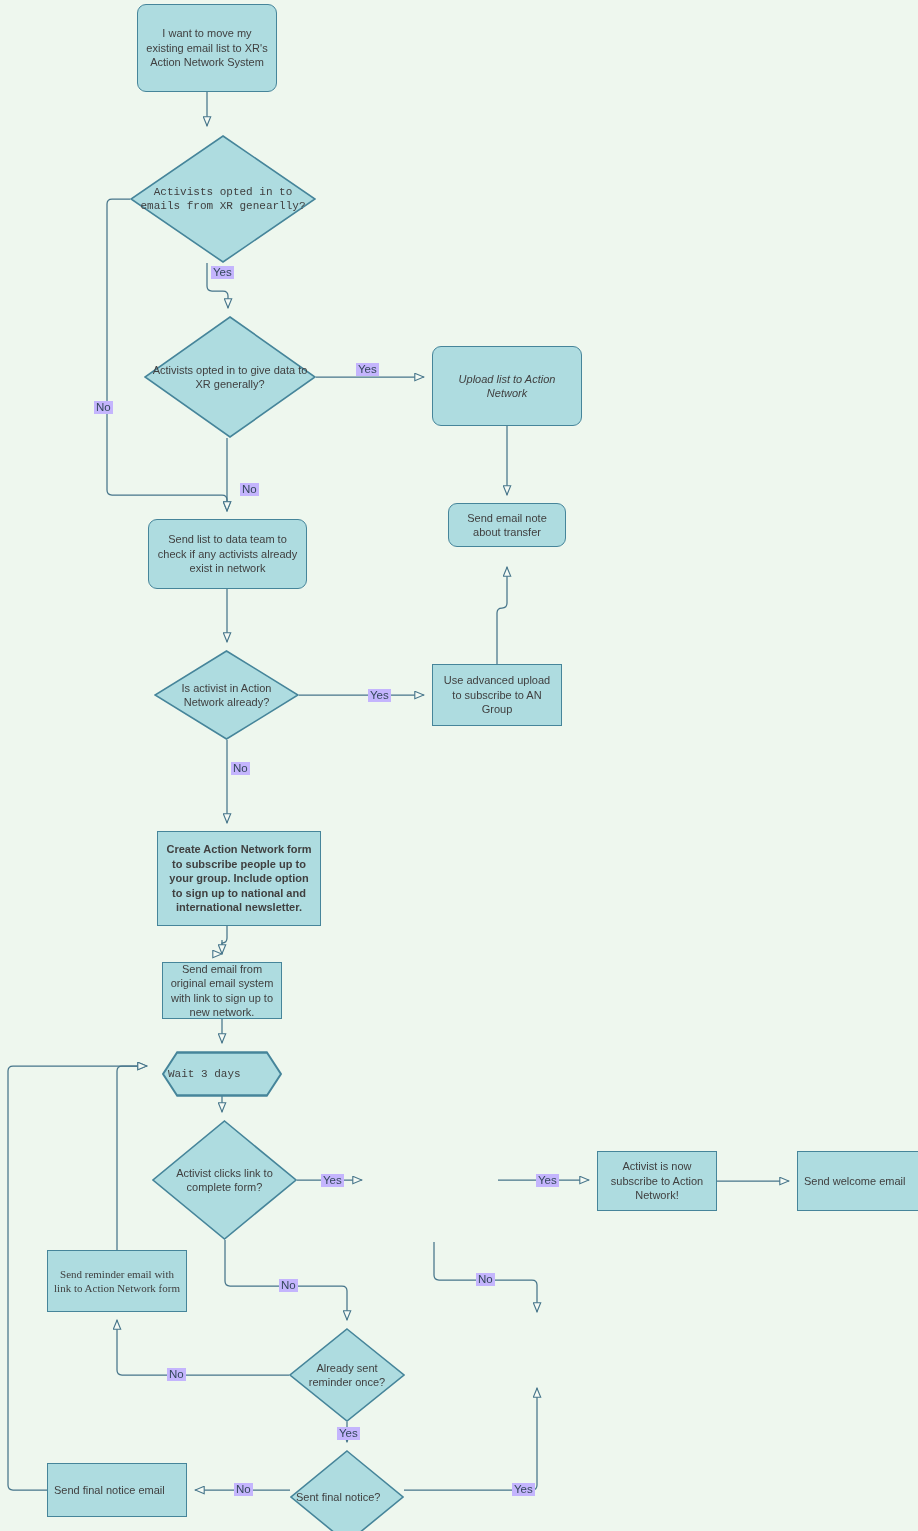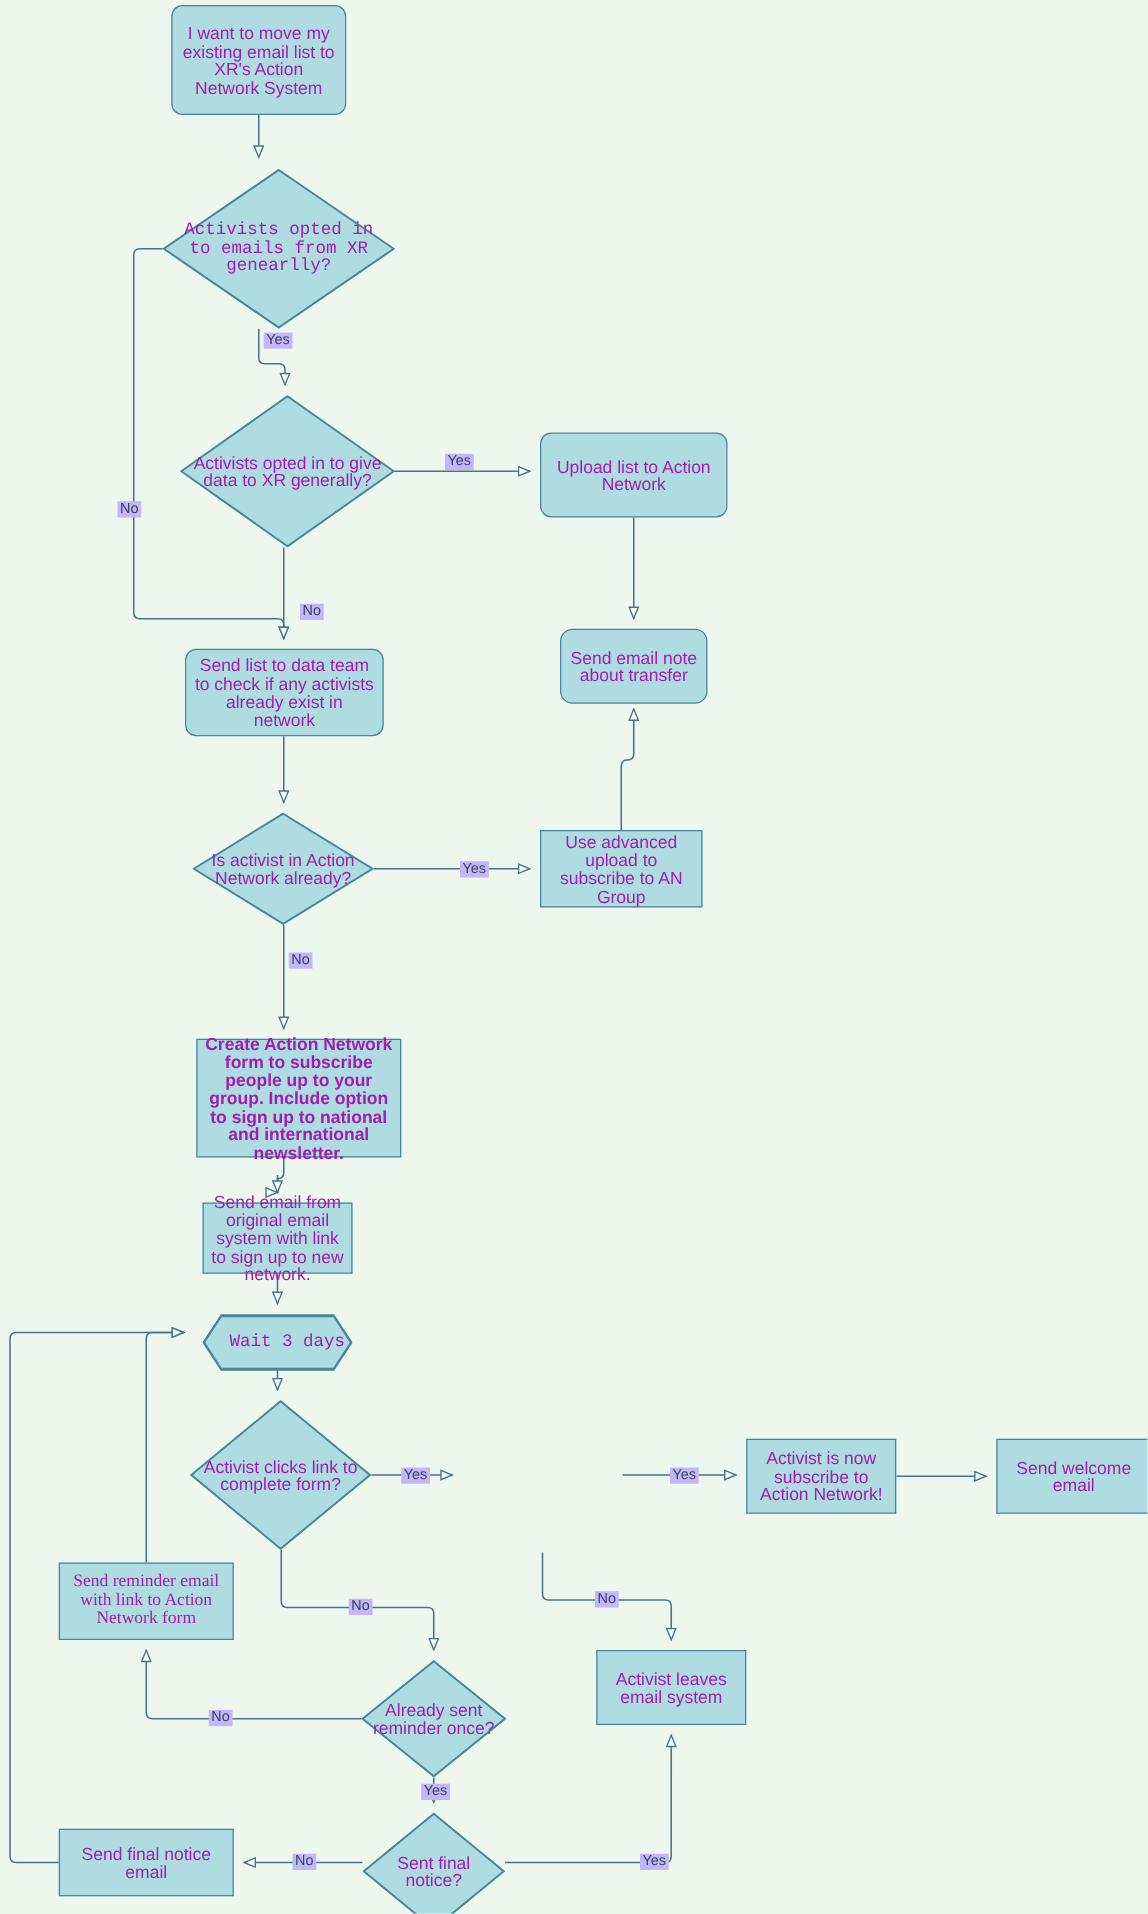--- a/index.html
+++ b/index.html
@@ -21,24 +21,24 @@
     position: absolute;
     left: 0; top: 0;
     width: 918px;
     height: 1531px;
   }
   .node {
     position: absolute;
     box-sizing: border-box;
     display: flex;
     align-items: center;
-    justify-content: flex-end;
+    justify-content: flex-start;
     text-align: center;
-    color: #a21caf;
-    font-size: 14px;
+    color: #404040;
+    font-size: 11px;
     line-height: 14.5px;
     z-index: 3;
   }
   .node .txt {
     display: block;
     padding: 0 6px;
     white-space: pre-line;
   }
   .rect {
     background: #aedce0;
@@ -167,25 +167,25 @@
     <span class="txt">Activists opted in to emails from XR genearlly?</span>
   </div>
 
   <div class="node diamond" style="left:144px;top:316px;width:172px;height:122px;">
     <svg class="dshape" viewBox="0 0 172 122" preserveAspectRatio="none" xmlns="http://www.w3.org/2000/svg">
       <polygon points="86,1 171,61 86,121 1,61" fill="#aedce0" stroke="#46859a" stroke-width="1.6"></polygon>
     </svg>
     <span class="txt">Activists opted in to give data to XR generally?</span>
   </div>
 
-  <div class="node rounded" style="left:432px;top:346px;width:150px;height:68px;">
+  <div class="node rounded" style="left:432px;top:346px;width:150px;height:80px;font-style:italic;">
     <span class="txt">Upload list to Action Network</span>
   </div>
 
-  <div class="node rounded" style="left:448px;top:503px;width:118px;height:60px;border-radius:10px;">
+  <div class="node rounded" style="left:448px;top:503px;width:118px;height:44px;">
     <span class="txt">Send email note about transfer</span>
   </div>
 
   <div class="node rounded" style="left:148px;top:519px;width:159px;height:70px;">
     <span class="txt">Send list to data team to check if any activists already exist in network</span>
   </div>
 
   <div class="node diamond" style="left:154px;top:650px;width:145px;height:90px;">
     <svg class="dshape" viewBox="0 0 145 90" preserveAspectRatio="none" xmlns="http://www.w3.org/2000/svg">
       <polygon points="72.5,1 144,45 72.5,89 1,45" fill="#aedce0" stroke="#46859a" stroke-width="1.6"></polygon>
@@ -225,23 +225,20 @@
   </div>
 
   <div class="node rect" style="left:797px;top:1151px;width:124px;height:60px;">
     <span class="txt">Send welcome email</span>
   </div>
 
   <div class="node rect" style="left:47px;top:1250px;width:140px;height:62px;font-family:Liberation Serif, serif;">
     <span class="txt">Send reminder email with link to Action Network form</span>
   </div>
 
-  <div class="node rect" style="left:477px;top:1320px;width:120px;height:60px;">
-    <span class="txt">Activist leaves email system</span>
-  </div>
 
   <div class="node diamond" style="left:289px;top:1328px;width:116px;height:94px;">
     <svg class="dshape" viewBox="0 0 116 94" preserveAspectRatio="none" xmlns="http://www.w3.org/2000/svg">
       <polygon points="58,1 115,47 58,93 1,47" fill="#aedce0" stroke="#46859a" stroke-width="1.6"></polygon>
     </svg>
     <span class="txt">Already sent reminder once?</span>
   </div>
 
   <div class="node rect" style="left:47px;top:1463px;width:140px;height:54px;">
     <span class="txt">Send final notice email</span>

